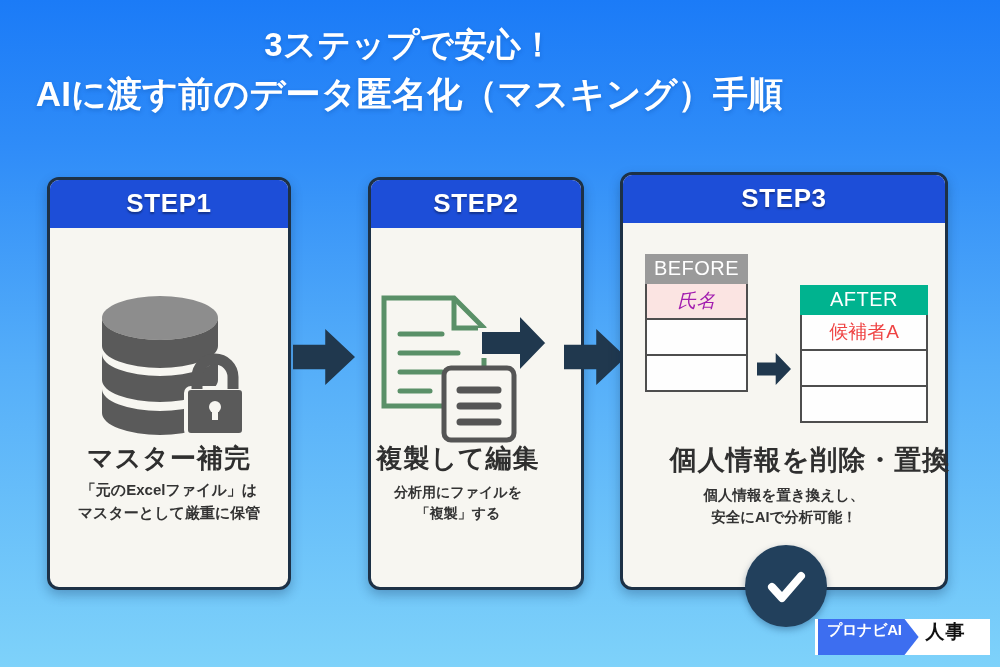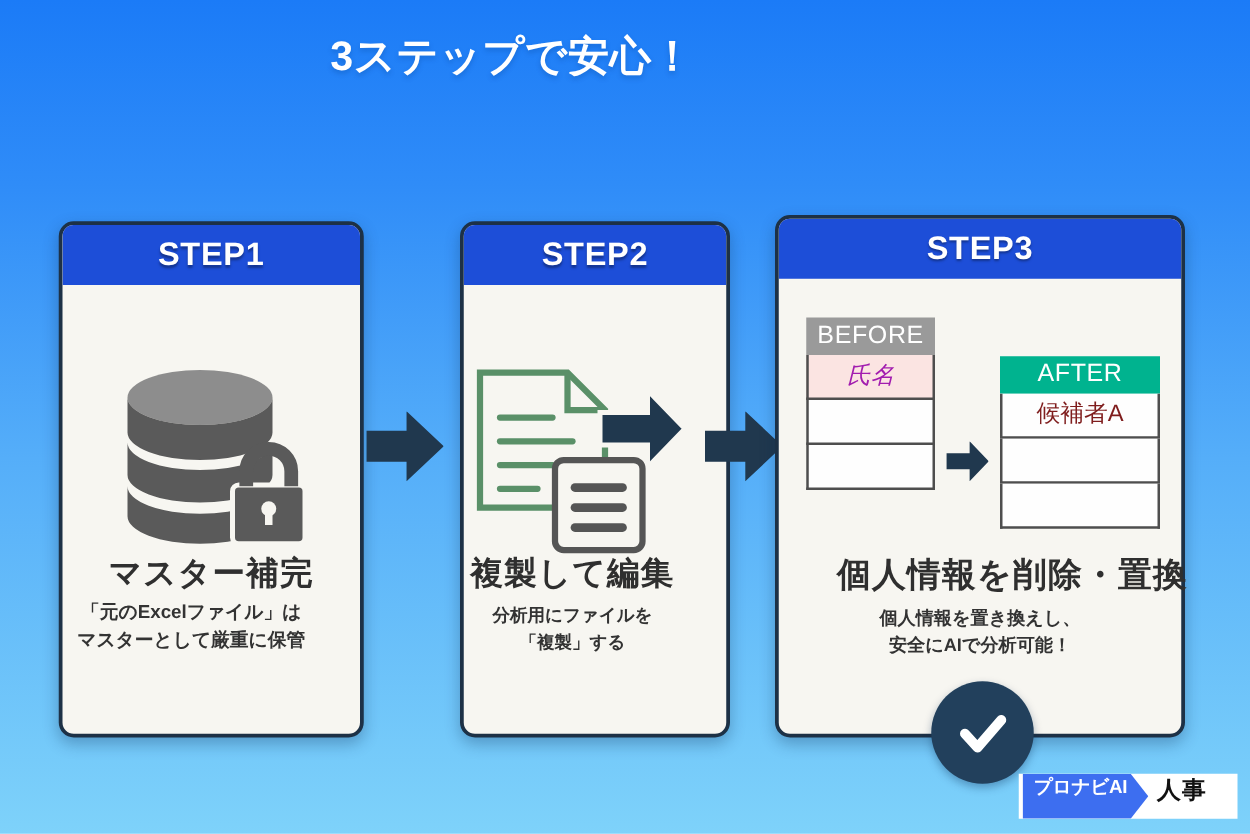--- a/index.html
+++ b/index.html
@@ -73,21 +73,21 @@
   }
   .tbl .td{
     background:#fefefe; border:2px solid #4e4e4e; border-top:none;
     height:36px; line-height:33px; text-align:center; font-size:19px;
   }
   #tbl-before{ left:645px; top:254px; width:103px; }
   #tbl-before .th{ background:#9a9a9a; }
   #tbl-before .r1{ background:#fbe4e2; color:#a21caf;font-style:italic; }
   #tbl-after{ left:800px; top:285px; width:128px; }
   #tbl-after .th{ background:#00b38f; }
-  #tbl-after .r1{ color:#7f1d1d; }
+  #tbl-after .r1{ color:#ef4444; }
 
   #mini-arrow{
     position:absolute; left:757px; top:353px; width:34px; height:32px;
     background:#20384e;
     clip-path:polygon(0% 30%,55% 30%,55% 0%,100% 50%,55% 100%,55% 70%,0% 70%);
   }
 
   
   #check{
     position:absolute; left:745px; top:545px; width:82px; height:82px;
@@ -108,20 +108,21 @@
     clip-path:polygon(0 0,86% 0,100% 50%,86% 100%,0 100%);
     letter-spacing:-.3px;
   }
   #logo-text{ color:#111; font-size:19px; font-weight:bold; letter-spacing:1px; }
 </style>
 </head>
 <body>
 
 <div id="title">
   <span class="l1">3ステップで安心！</span>
+  <span class="l2">AIに渡す前のデータ匿名化（マスキング）手順</span>
 </div>
 
 <div class="card" id="card1">
   <div class="card-head">STEP1</div>
   <div class="card-body"></div>
 </div>
 
 <svg id="db" viewBox="0 0 168 148">
   <ellipse cx="74" cy="26" rx="58" ry="22" fill="#8d8d8d"></ellipse>
   <path d="M16 26 v28 a58 22 0 0 0 116 0 V26 a58 22 0 0 1 -116 0 z" fill="#5a5a5a"></path>
@@ -129,21 +130,21 @@
   <path d="M16 97 v24 a58 22 0 0 0 116 0 V97 a58 22 0 0 1 -116 0 z" fill="#5a5a5a"></path>
   <g>
     <rect x="100" y="96" width="58" height="47" rx="5" fill="#5a5a5a" stroke="#f7f6f1" stroke-width="4"></rect>
     <path d="M111 97 v-12 a18 18 0 0 1 36 0 v12" fill="none" stroke="#5a5a5a" stroke-width="11"></path>
     <circle cx="129" cy="115" r="6" fill="#f7f6f1"></circle>
     <rect x="126" y="115" width="6" height="13" fill="#f7f6f1"></rect>
   </g>
 </svg>
 
 <div class="heading" id="c1-heading" style="left:47px;width:244px;">マスター補完</div>
-<div class="caption" id="c1-caption" style="left:31px;width:244px;">
+<div class="caption" id="c1-caption" style="left:47px;width:244px;">
   <span>「元のExcelファイル」は</span><br>
   <span>マスターとして厳重に保管</span>
 </div>
 
 <div class="conn" id="conn1"></div>
 
 <div class="card" id="card2">
   <div class="card-head">STEP2</div>
   <div class="card-body"></div>
 </div>

